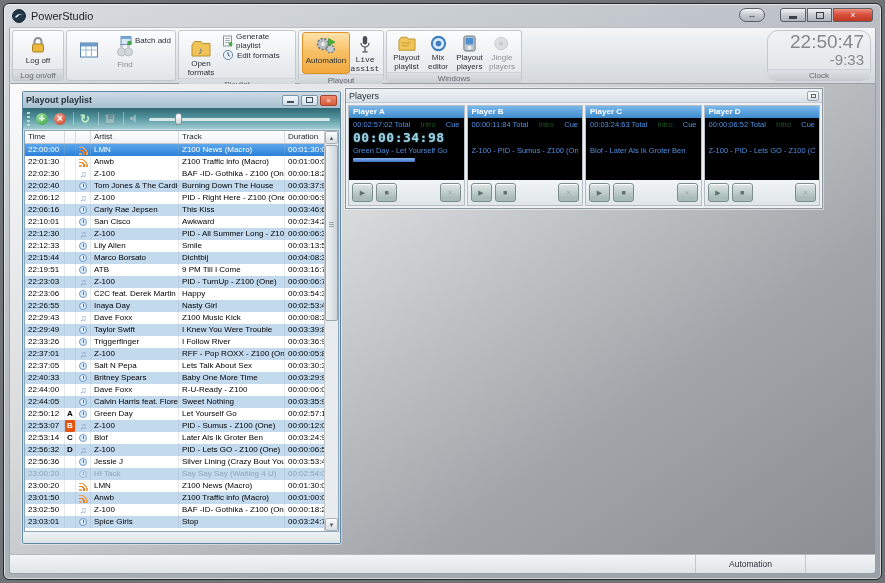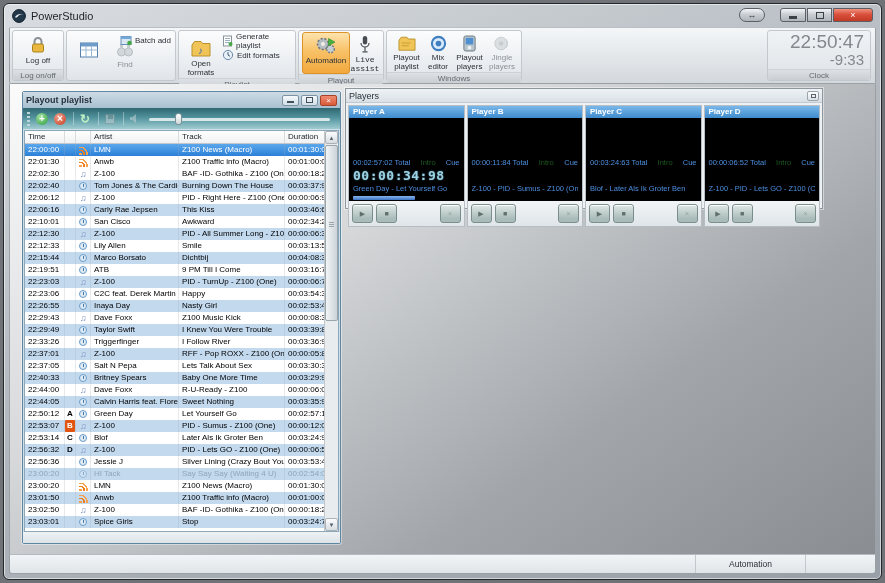--- a/index.html
+++ b/index.html
@@ -35,21 +35,21 @@
           border:1px solid transparent;border-radius:3px;}
   .bigbtn .blab{font-size:8px;color:#2a3036;text-align:center;line-height:9px;margin-top:1px;}
   .bigbtn.disabled{opacity:.5;}
   .bigbtn.active{background:linear-gradient(#fde3ad,#f8c167 45%,#f2a83d);border-color:#dd9328;}
   .smallbtn{display:flex;align-items:center;font-size:8px;color:#2a3036;height:14px;}
   .smallbtn .sic{margin-right:3px;flex:none;display:flex;}
   .tracks-body{position:relative;}
   .batchadd{position:absolute;top:2px;right:4px;}
   .stack{display:flex;flex-direction:column;justify-content:flex-start;padding-top:2px;margin-left:2px;}
   
-  .clockgrp{position:absolute;right:4px;top:2px;bottom:2px;width:104px;border:1px solid #c2c8cd;border-radius:3px;
+  .clockgrp{position:absolute;right:4px;top:2px;bottom:2px;width:104px;border:1px solid #c2c8cd;border-radius:11px;
             background:linear-gradient(#f0f3f5,#dfe3e7);display:flex;flex-direction:column;}
   .clock-time{font-size:19px;color:#84898e;text-align:right;padding:1px 6px 0;line-height:20px;flex:none;}
   .clock-count{font-size:15px;color:#84898e;text-align:right;padding:0 6px;line-height:15px;flex:1;}
 
   
   .client{flex:1;margin:0 5px;position:relative;background:linear-gradient(145deg,#fbfbfb 0%,#d6d8da 35%,#a2a6aa 70%,#8a8e92 100%);
           border-left:1px solid #9aa0a6;border-right:1px solid #9aa0a6;overflow:hidden;}
 
   
   .plwin{position:absolute;left:12px;top:7px;width:319px;height:453px;border:1px solid #5f87a2;border-radius:2px;
@@ -117,21 +117,21 @@
                display:flex;align-items:center;padding:0 3px;}
   .pywin-title .pt{font-size:9px;color:#2a3138;flex:1;}
   .py-titlebtn{width:12px;height:10px;border:1px solid #9aa4ab;border-radius:2px;background:linear-gradient(#fff,#dbe1e6);
                display:flex;align-items:center;justify-content:center;}
   .py-titlebtn span{width:5px;height:4px;border:1px solid #5a646c;display:block;}
   .pybody{flex:1;display:flex;gap:2px;padding:2px;}
   .pcol{flex:1;display:flex;flex-direction:column;border:1px solid #b6bdc3;background:#fff;overflow:hidden;}
   .phead{height:12px;flex:none;background:linear-gradient(#79b7ea,#3e8bcd);color:#fff;font-size:8px;font-weight:bold;
          padding:1px 4px 0;line-height:10px;}
   .lcd{flex:1;background:#000;padding:2px 4px 1px;overflow:hidden;display:flex;flex-direction:column;}
-  .lcd-l1{display:flex;justify-content:space-between;font-size:7.5px;line-height:9px;white-space:nowrap;margin-top:38px;}
+  .lcd-l1{display:flex;justify-content:space-between;font-size:7.5px;line-height:9px;white-space:nowrap;}
   .lcd-total{color:#4d8fe0;}
   .lcd-intro{color:#1d5a20;}
   .lcd-cue{color:#4d8fe0;}
   .lcd-digits{position:relative;height:15px;margin-top:1px;font-family:"DejaVu Sans Mono",monospace;font-weight:bold;
               font-size:13px;line-height:15px;letter-spacing:.5px;}
   .lcd-ghost{position:absolute;left:0;top:0;color:#133a10;margin-top:48px;}
   .lcd-lit{position:absolute;left:0;top:0;color:#9bd3e4;text-shadow:0 0 2px rgba(140,220,255,.5);}
   .lcd-track{font-size:7.5px;color:#4d8fe0;white-space:nowrap;overflow:hidden;line-height:10px;margin-top:1px;}
   .lcd-prog{height:4px;margin-top:2px;background:linear-gradient(#86b5ea,#3d72c6);border-radius:1px;width:0;}
   .pbtns{height:25px;flex:none;background:linear-gradient(#f2f5f7,#dfe5e9);display:flex;align-items:center;gap:3px;padding:0 3px;}

